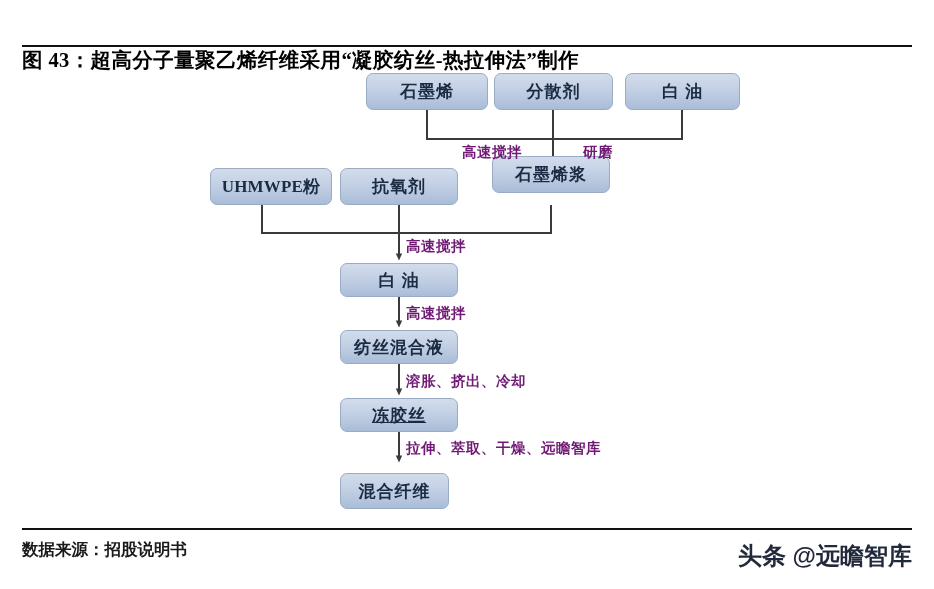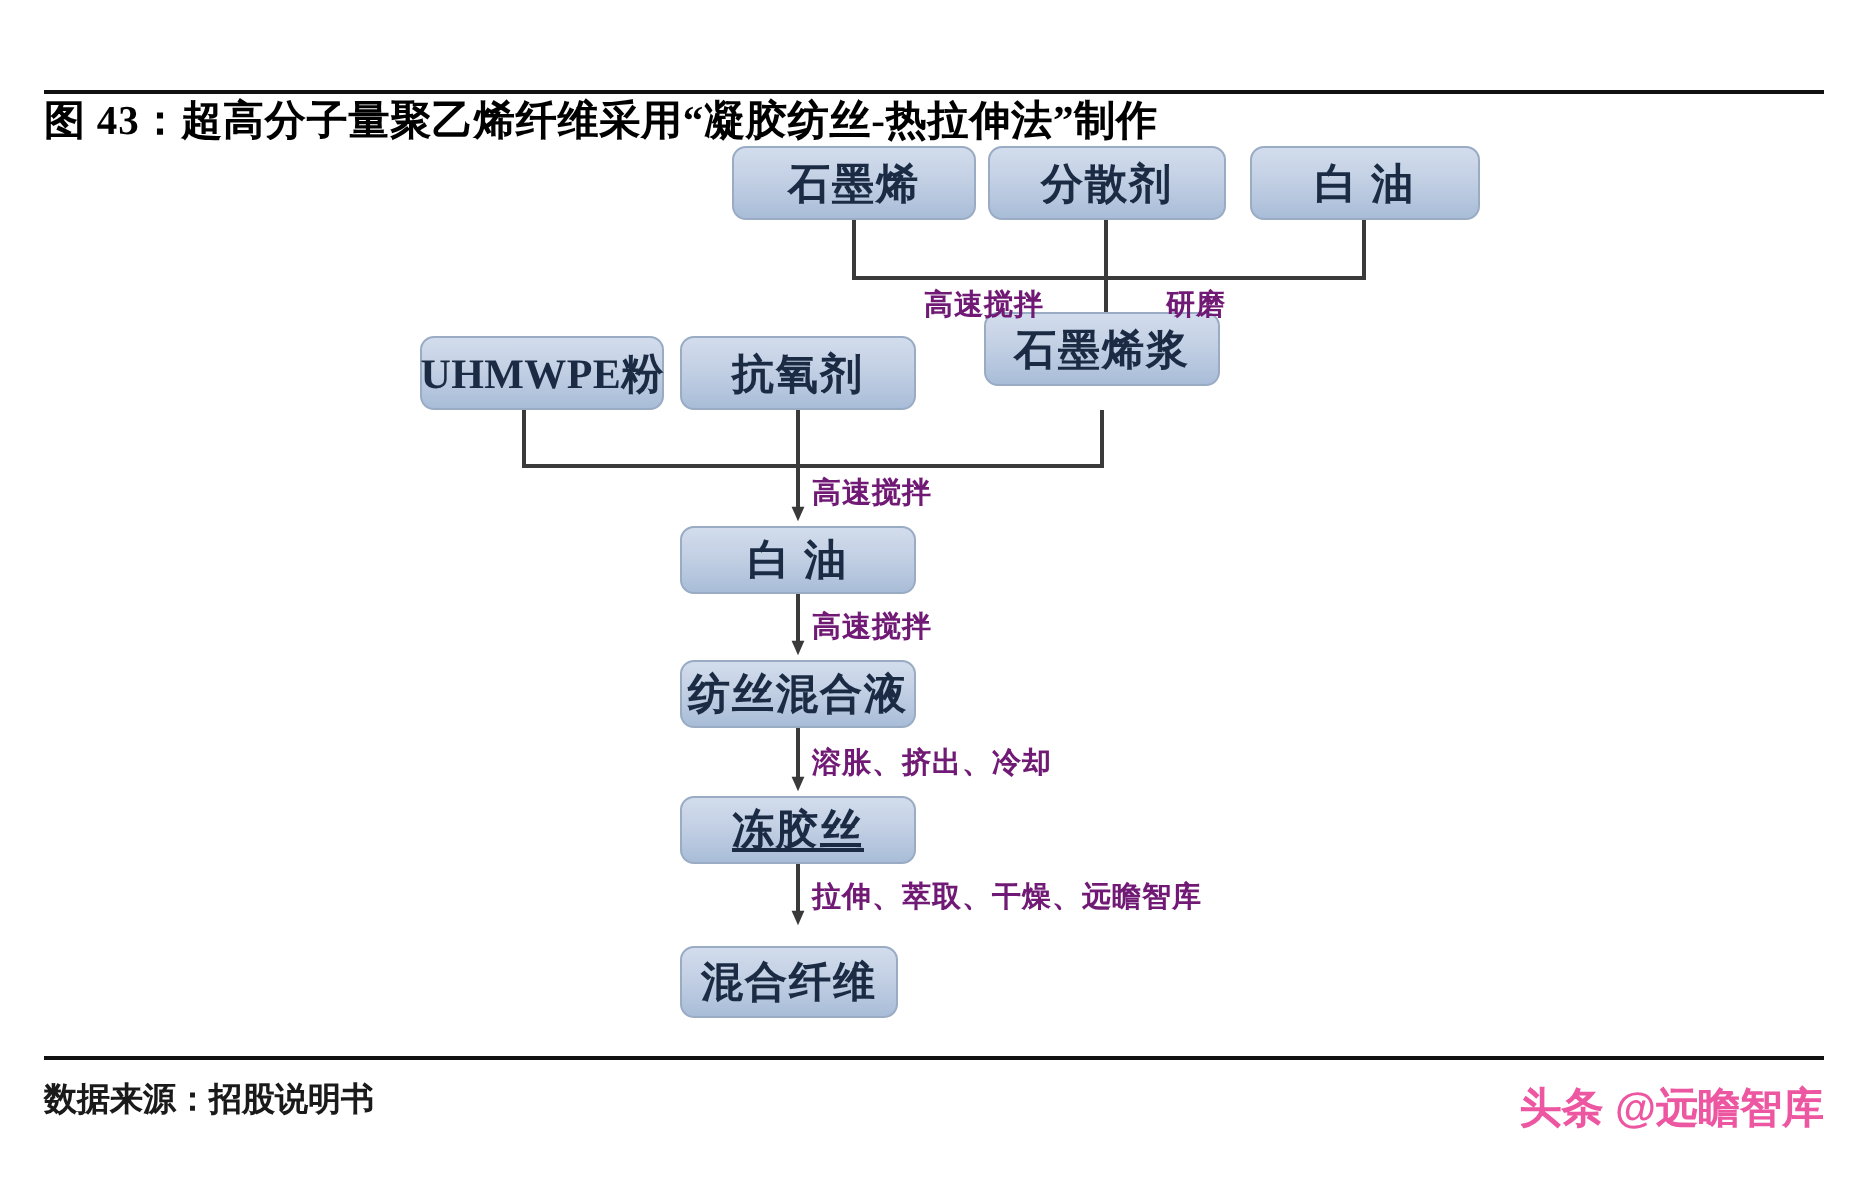--- a/index.html
+++ b/index.html
@@ -52,23 +52,23 @@
     top: 539px;
     font-size: 16.5px;
     font-weight: bold;
     color: #1a1a1a;
     white-space: nowrap;
   }
   #watermark {
     position: absolute;
     right: 22px;
     top: 540px;
-    font-size: 21px;
+    font-size: 24px;
     font-weight: bold;
-    color: #ec4899;
+    color: #0f172a;
     font-family: "Liberation Sans", "DejaVu Sans", sans-serif;
     white-space: nowrap;
     opacity: 0.92;
   }
 
   
   #diagram {
     position: absolute;
     left: 0;
     top: 48px;
@@ -87,21 +87,21 @@
   .node {
     position: absolute;
     box-sizing: border-box;
     border: 1px solid #9aabc4;
     border-radius: 7px;
     background: linear-gradient(to bottom, #d2dcec 0%, #c3d0e4 45%, #a9bdd8 100%);
     display: flex;
     align-items: center;
     justify-content: center;
     color: #1b2b44;
-    font-size: 21px;
+    font-size: 17px;
     font-weight: bold;
     font-family: "Liberation Serif", "DejaVu Serif", serif;
     letter-spacing: 1px;
     white-space: nowrap;
   }
   .node.latin {
     font-family: "Liberation Serif", "DejaVu Serif", serif;
     letter-spacing: 0.2px;
   }
 

